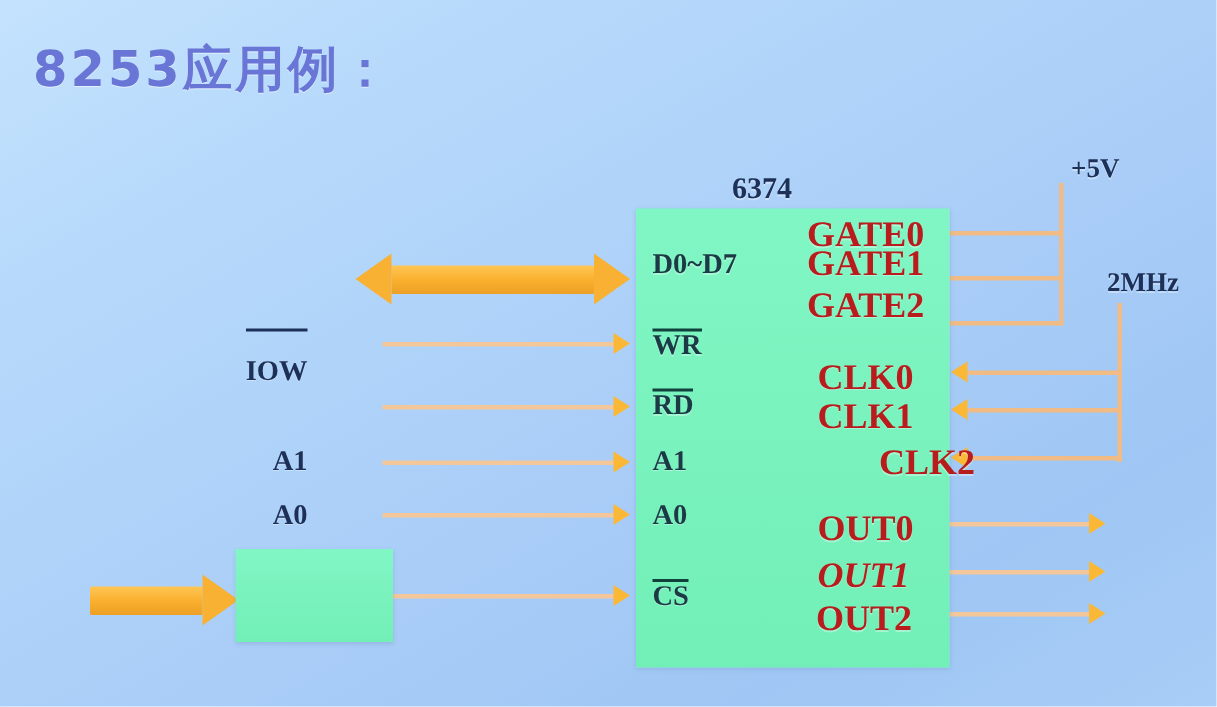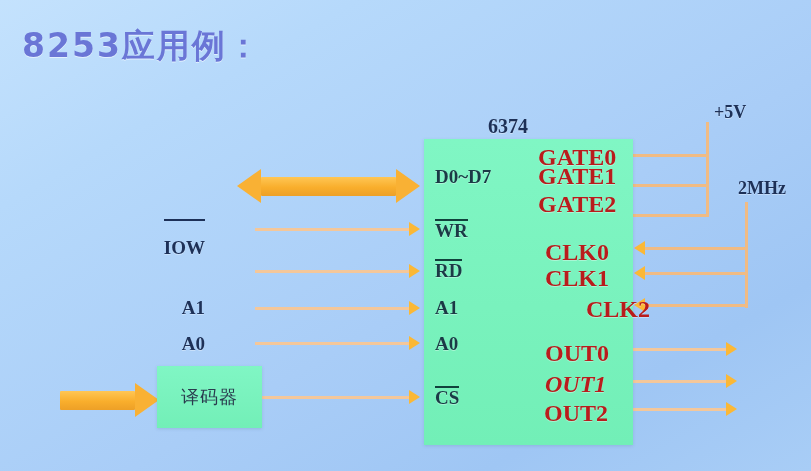--- a/index.html
+++ b/index.html
@@ -126,21 +126,20 @@
 
   <div class="wire wire-h wire-th" style="left:633px;top:348px;width:94px;"></div>
   <div class="arrowR" style="left:726px;top:342px;"></div>
   <div class="wire wire-h wire-th" style="left:633px;top:380px;width:94px;"></div>
   <div class="arrowR" style="left:726px;top:374px;"></div>
   <div class="wire wire-h wire-th" style="left:633px;top:408px;width:94px;"></div>
   <div class="arrowR" style="left:726px;top:402px;"></div>
 
   <div class="abs greenbox" id="chip"></div>
   <div class="abs greenbox" id="decoder"></div>
-  <div class="abs" id="decoder-label">译码器</div>
 
   <div class="abs lbl" id="chipname">6374</div>
   <div class="abs lbl" id="v5">+5V</div>
   <div class="abs lbl" id="mhz">2MHz</div>
 
   <div class="abs lbl lbl-left" style="left:120px;top:219px;width:85px;"><span class="ovl">IOW</span></div>
   <div class="abs lbl lbl-left" style="left:120px;top:297px;width:85px;">A1</div>
   <div class="abs lbl lbl-left" style="left:120px;top:333px;width:85px;">A0</div>
 
   <div class="abs lbl lbl-pin" style="left:435px;top:166px;">D0~D7</div>

